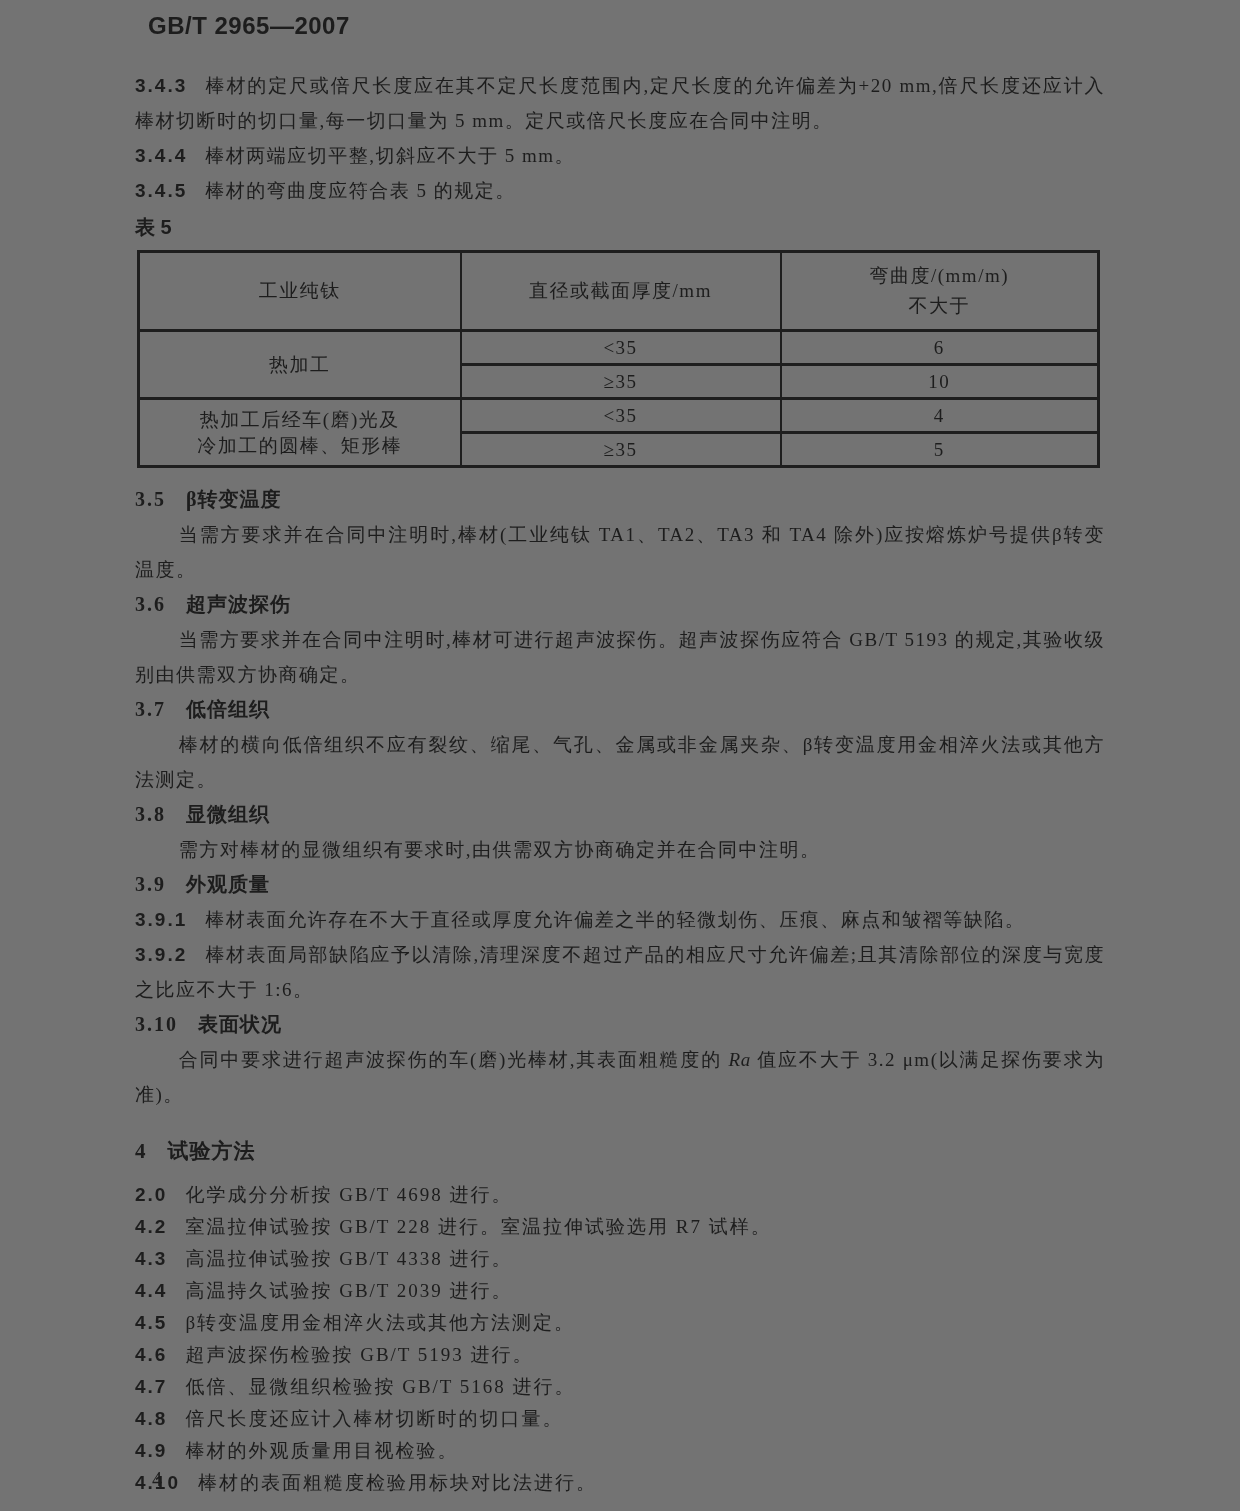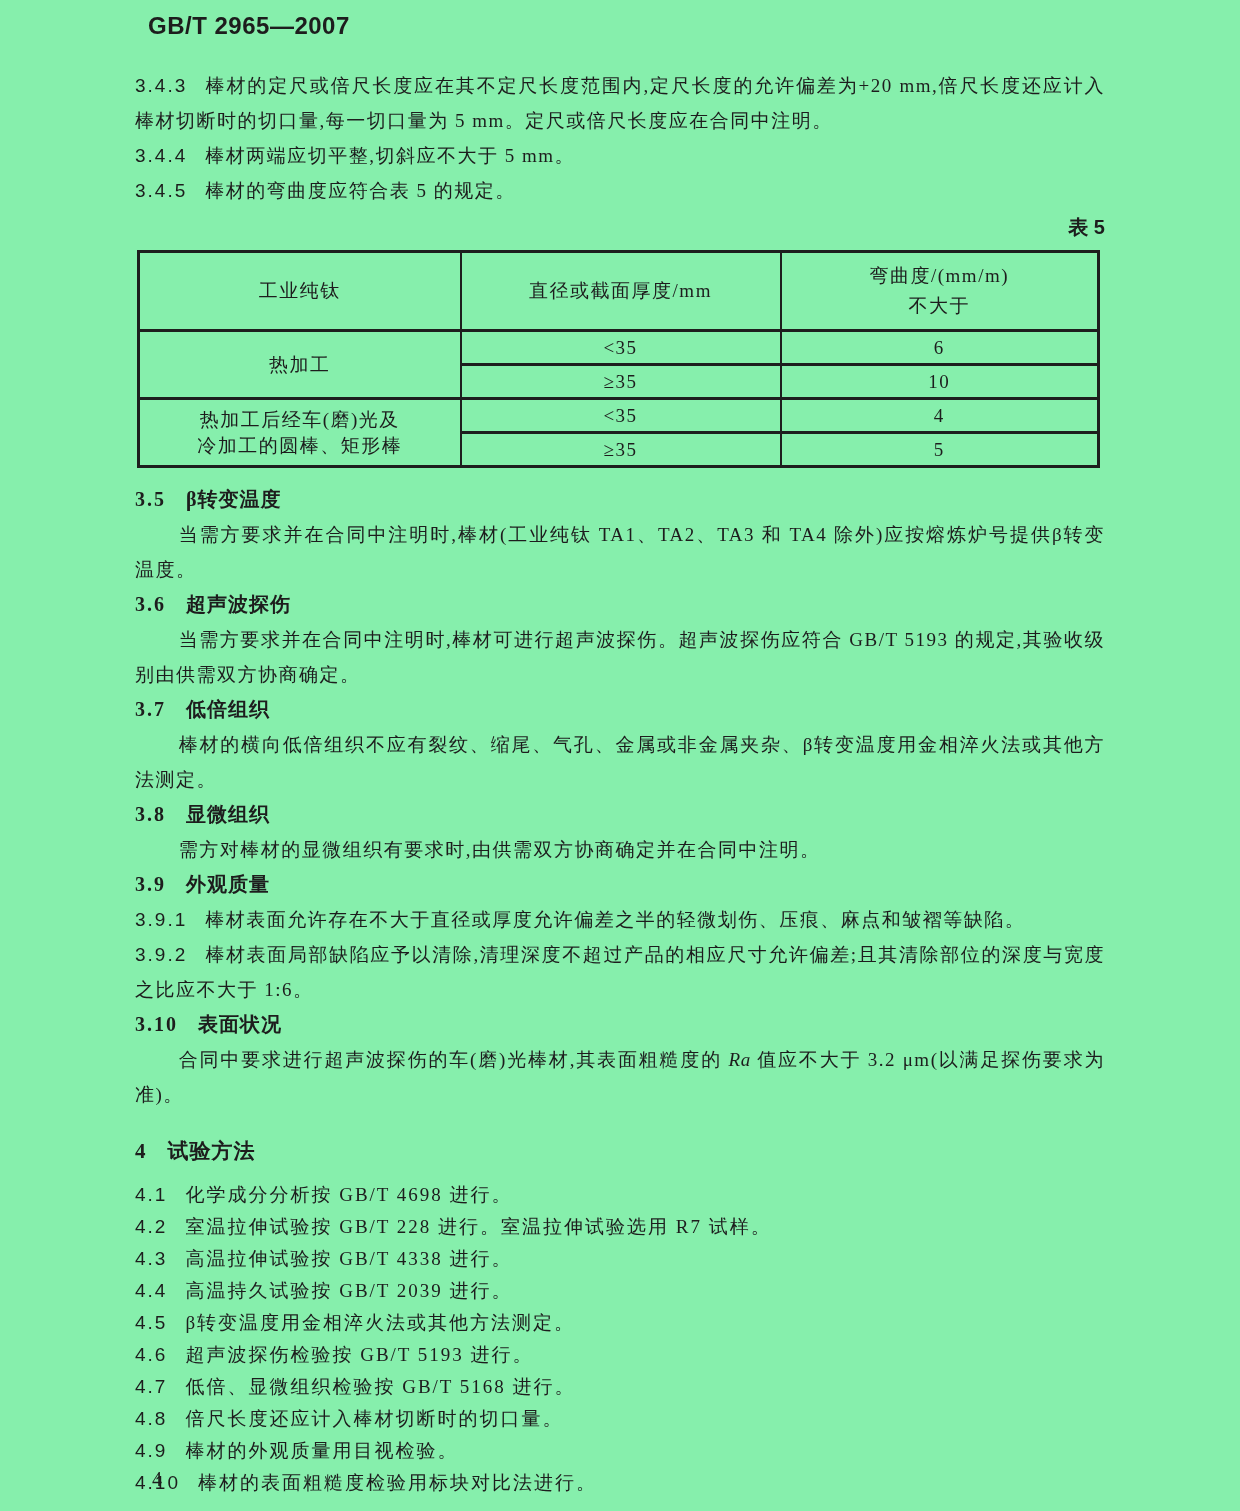--- a/index.html
+++ b/index.html
@@ -1,20 +1,20 @@
 <!DOCTYPE html>
 <html><head>
 <meta charset="utf-8">
 <style>
   html, body { margin: 0; padding: 0; background: #e8e8e8; }
   .page {
     position: relative;
     width: 1240px;
     height: 1511px;
-    background: #86efac;
+    background: #737373;
     color: #1d1d1d;
     font-family: "Liberation Serif", "DejaVu Serif", serif;
     overflow: hidden;
   }
   .doc-header {
     position: absolute;
     top: 12px;
     left: 148px;
     font-family: "Liberation Sans", "DejaVu Sans", sans-serif;
     font-weight: bold;
@@ -30,37 +30,37 @@
   p.body {
     margin: 0;
     font-size: 19px;
     line-height: 35px;
     text-align: justify;
     letter-spacing: 1.5px;
   }
   p.indent { text-indent: 2.3em; }
   .num {
     font-family: "Liberation Sans", "DejaVu Sans", sans-serif;
-    font-weight: normal;
+    font-weight: bold;
     letter-spacing: 2px;
     margin-right: 18px;
     white-space: nowrap;
   }
   h3.sec, h2.chapter {
     margin: 0;
     font-size: 20px;
     line-height: 35px;
     font-weight: bold;
     font-family: Liberation Serif, serif;
     letter-spacing: 1px;
   }
   h2.chapter { margin: 22px 0 10px 0; font-size: 21px; }
   .hnum { margin-right: 20px; letter-spacing: 2px; }
   .tcap {
-    text-align: right;
+    text-align: left;
     font-weight: bold;
     font-family: "Liberation Sans", "DejaVu Sans", sans-serif;
     font-size: 20px;
     line-height: 30px;
     margin: 4px 0 8px 0;
   }
   table.t5 {
     border-collapse: collapse;
     table-layout: fixed;
     width: 960px;
@@ -167,21 +167,21 @@
 
     <p class="body"><span class="num">3.9.1</span><span>棒材表面允许存在不大于直径或厚度允许偏差之半的轻微划伤、压痕、麻点和皱褶等缺陷。</span></p>
 
     <p class="body"><span class="num">3.9.2</span><span>棒材表面局部缺陷应予以清除,清理深度不超过产品的相应尺寸允许偏差;且其清除部位的深度与宽度之比应不大于 1:6。</span></p>
 
     <h3 class="sec"><span class="hnum">3.10</span><span>表面状况</span></h3>
     <p class="body indent"><span>合同中要求进行超声波探伤的车(磨)光棒材,其表面粗糙度的 </span><span class="ra">Ra</span><span> 值应不大于 3.2 μm(以满足探伤要求为准)。</span></p>
 
     <h2 class="chapter"><span class="hnum">4</span><span>试验方法</span></h2>
 
-    <p class="mitem"><span class="num">4.1</span><span>化学成分分析按 GB/T 4698 进行。</span></p>
+    <p class="mitem"><span class="num">2.0</span><span>化学成分分析按 GB/T 4698 进行。</span></p>
     <p class="mitem"><span class="num">4.2</span><span>室温拉伸试验按 GB/T 228 进行。室温拉伸试验选用 R7 试样。</span></p>
     <p class="mitem"><span class="num">4.3</span><span>高温拉伸试验按 GB/T 4338 进行。</span></p>
     <p class="mitem"><span class="num">4.4</span><span>高温持久试验按 GB/T 2039 进行。</span></p>
     <p class="mitem"><span class="num">4.5</span><span>β转变温度用金相淬火法或其他方法测定。</span></p>
     <p class="mitem"><span class="num">4.6</span><span>超声波探伤检验按 GB/T 5193 进行。</span></p>
     <p class="mitem"><span class="num">4.7</span><span>低倍、显微组织检验按 GB/T 5168 进行。</span></p>
     <p class="mitem"><span class="num">4.8</span><span>倍尺长度还应计入棒材切断时的切口量。</span></p>
     <p class="mitem"><span class="num">4.9</span><span>棒材的外观质量用目视检验。</span></p>
     <p class="mitem"><span class="num">4.10</span><span>棒材的表面粗糙度检验用标块对比法进行。</span></p>
 

